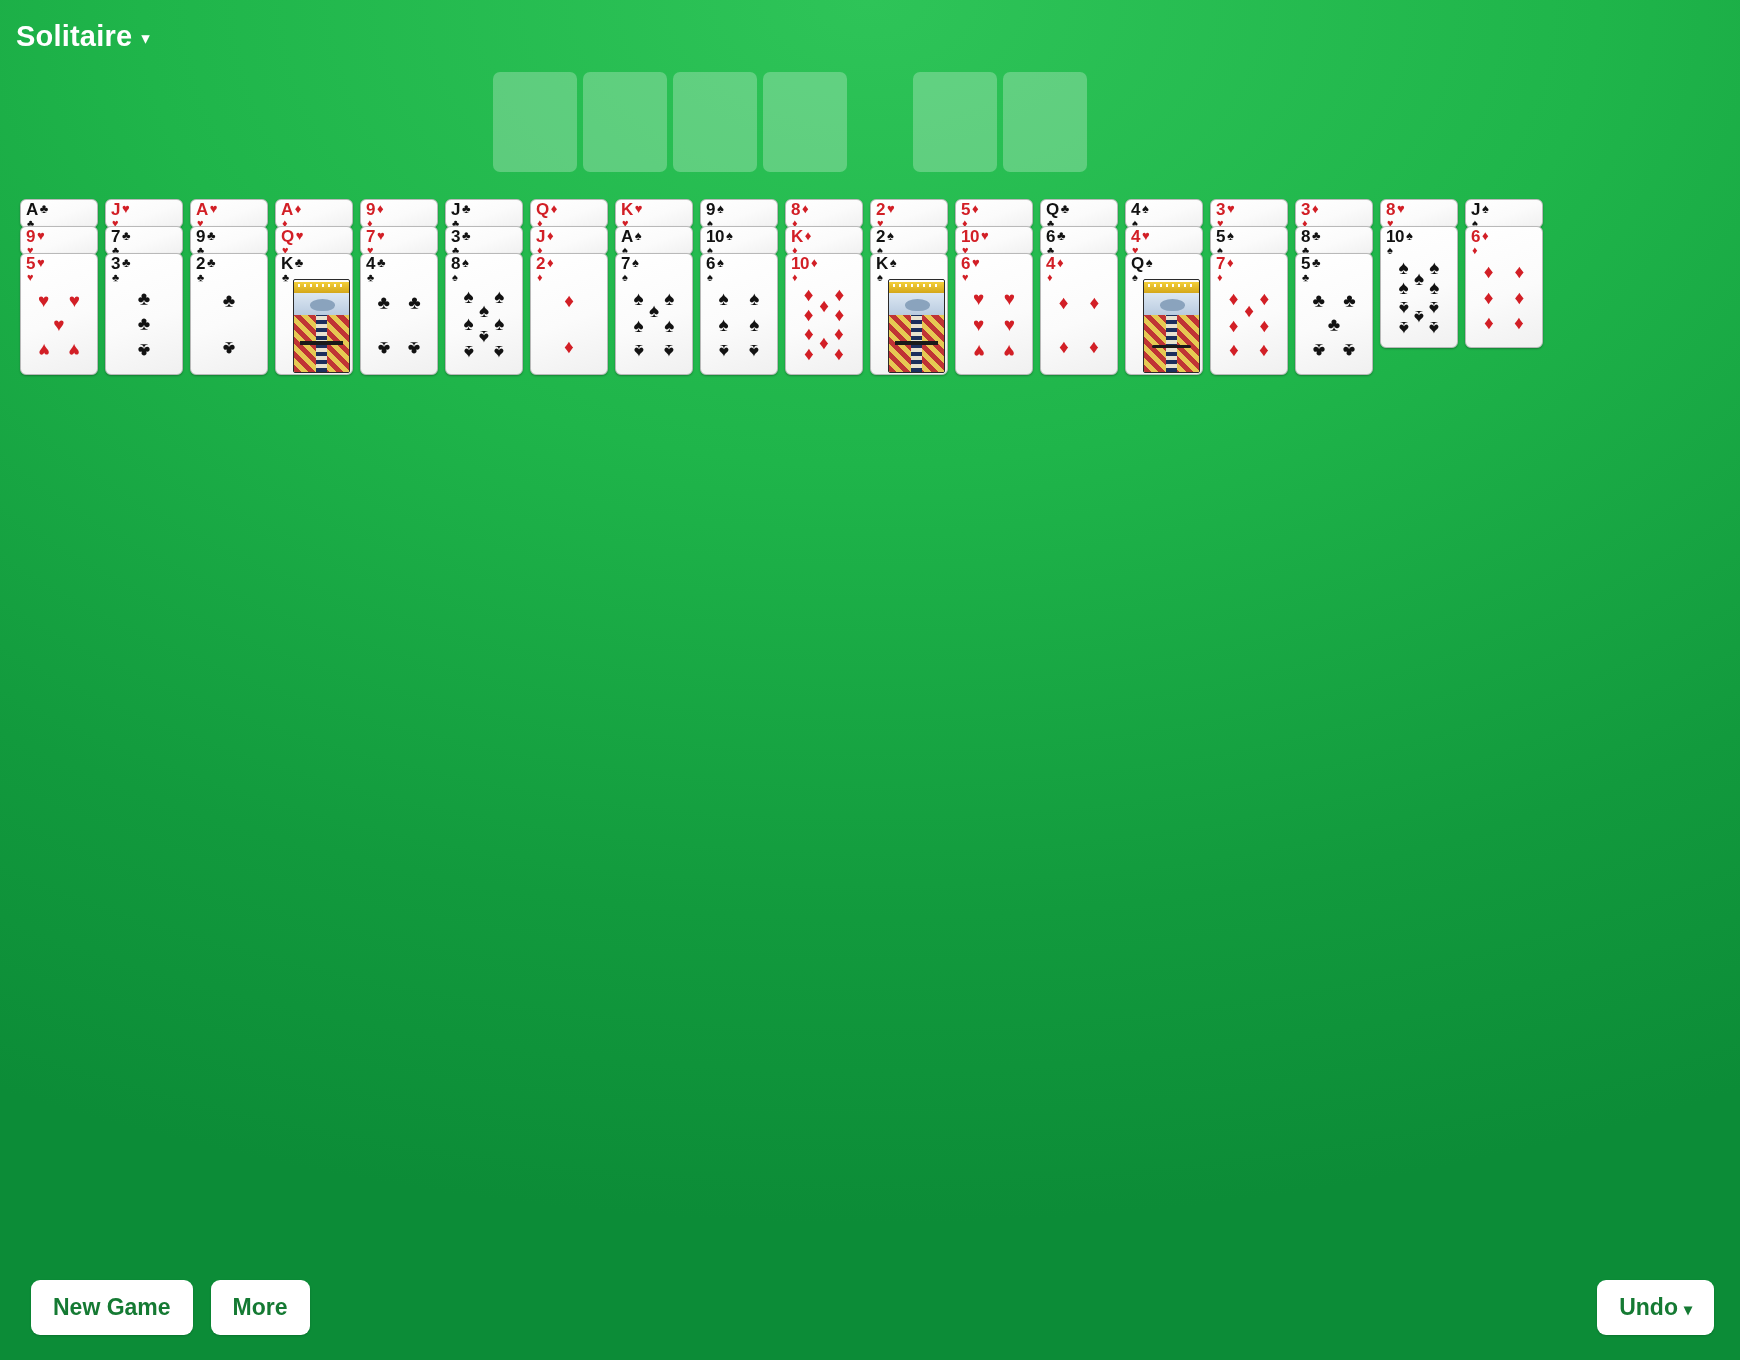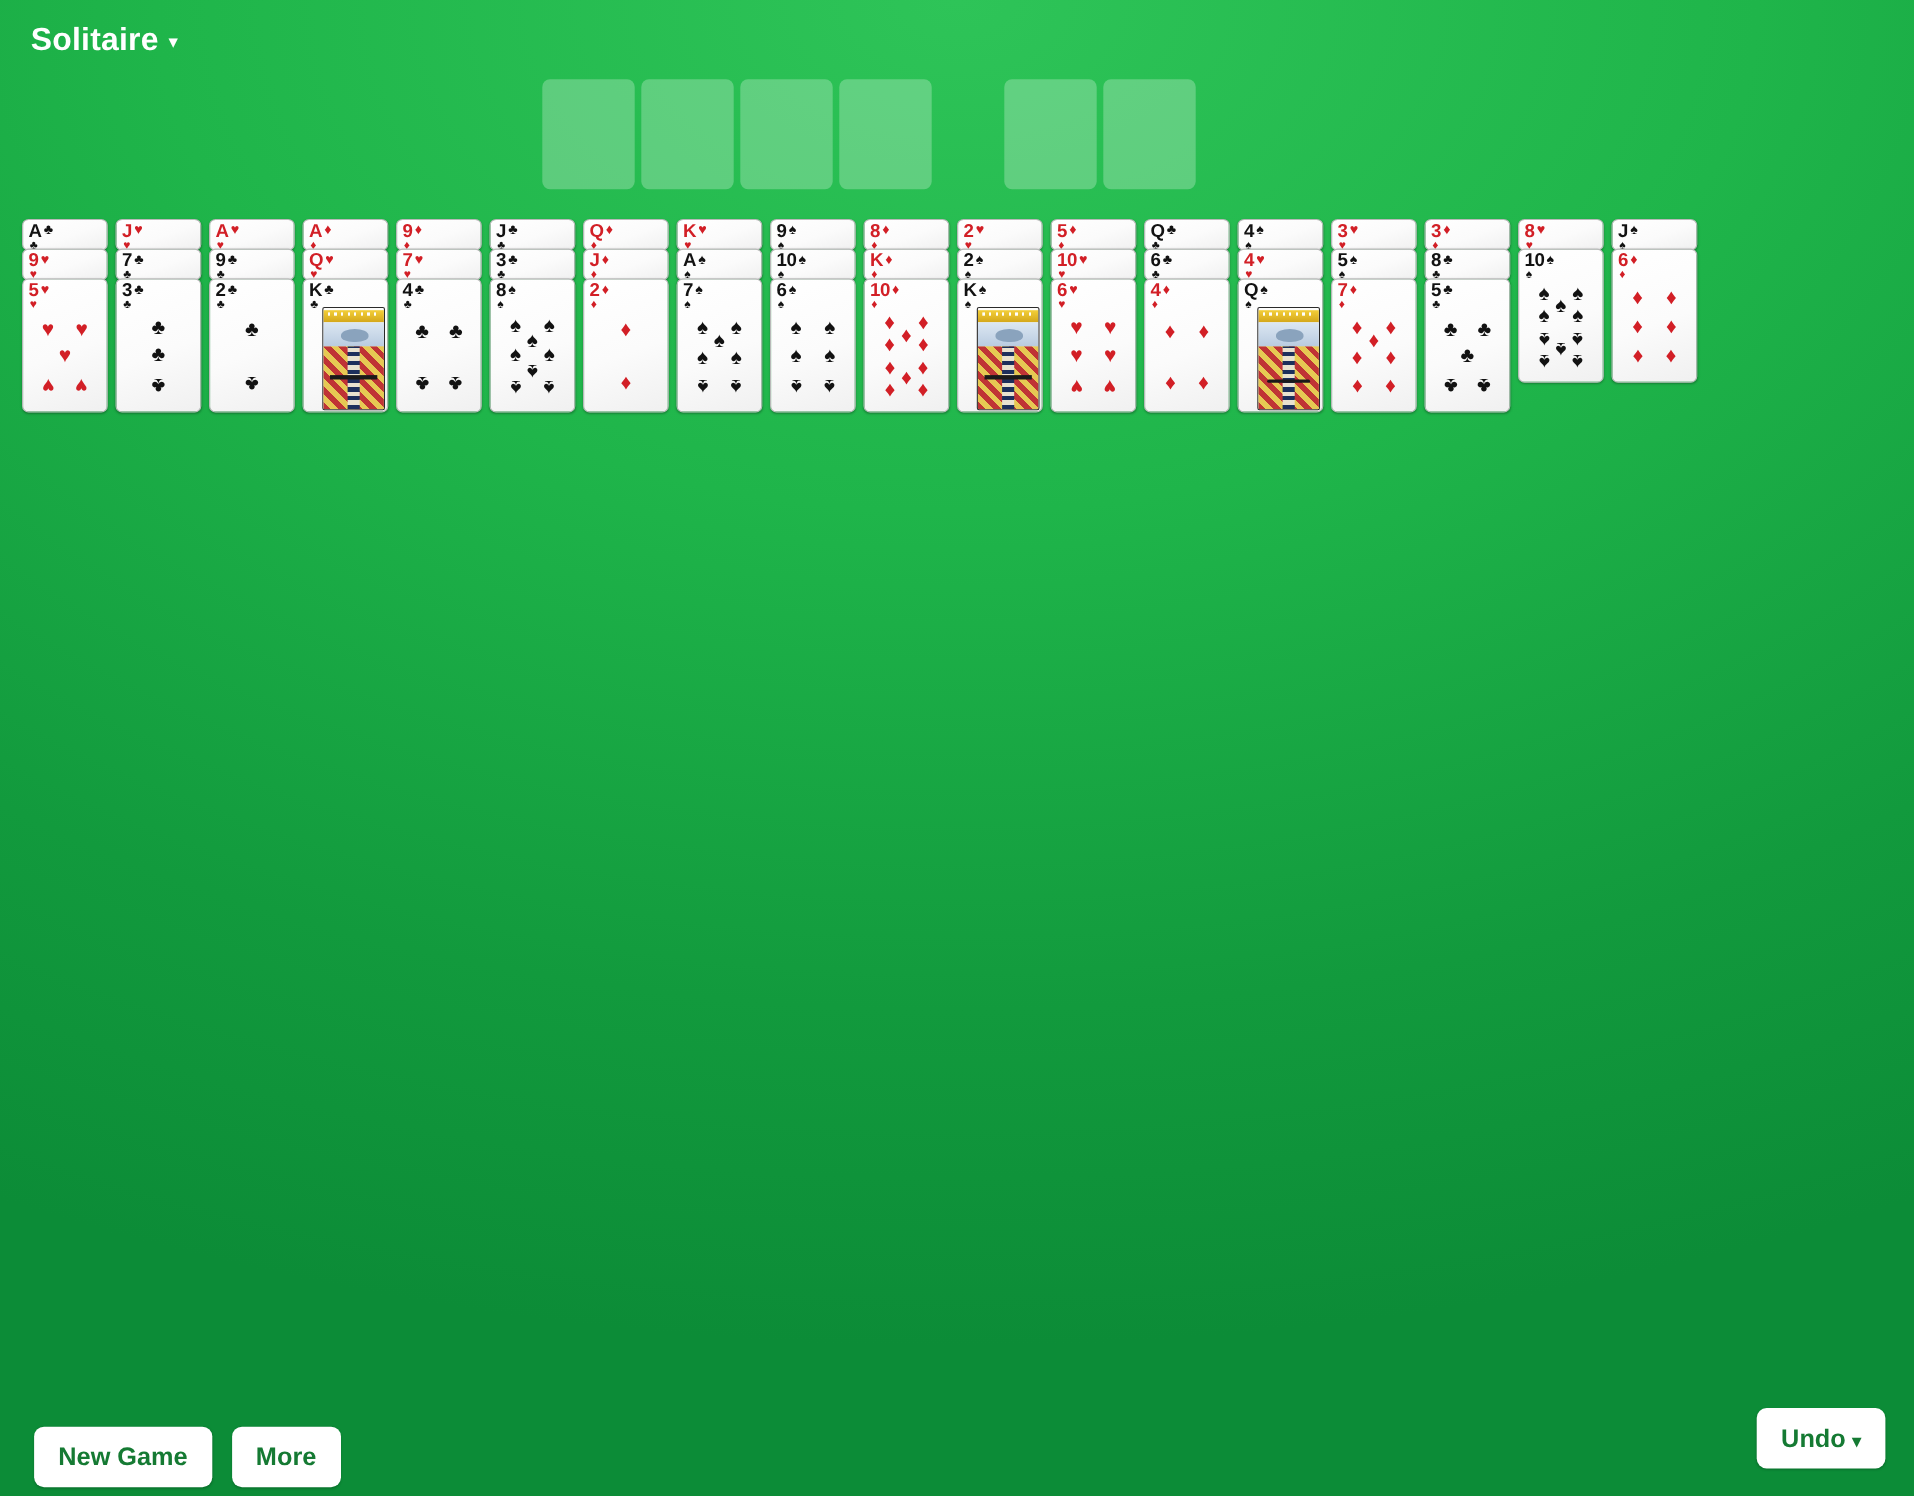--- a/index.html
+++ b/index.html
@@ -14,21 +14,21 @@
     font-family: "Liberation Sans", sans-serif;
     background: radial-gradient(ellipse 110% 90% at 50% 0%, #2ec458 0%, #1fb54a 38%, #129a3d 75%, #0c8c37 100%);
     position: relative;
     -webkit-font-smoothing: antialiased;
   }
 
   
   #header {
     position: absolute;
     top: 22px;
-    left: 28px;
+    left: 16px;
     display: flex;
     align-items: center;
     gap: 9px;
     cursor: pointer;
   }
   #header .title {
     color: #ffffff;
     font-size: 29px;
     font-weight: bold;
     letter-spacing: 0.2px;
@@ -197,21 +197,21 @@
     position: absolute;
     left: 8px; right: 8px; top: 30px; height: 3px;
     background: #1a1a1a;
     border-radius: 2px;
   }
 
   
   #bottom-left {
     position: absolute;
     left: 31px;
-    bottom: 8px;
+    bottom: 25px;
     display: flex;
     gap: 18px;
     justify-content: flex-end;
   }
   #bottom-right {
     position: absolute;
     right: 26px;
     bottom: 25px;
   }
   .btn {

